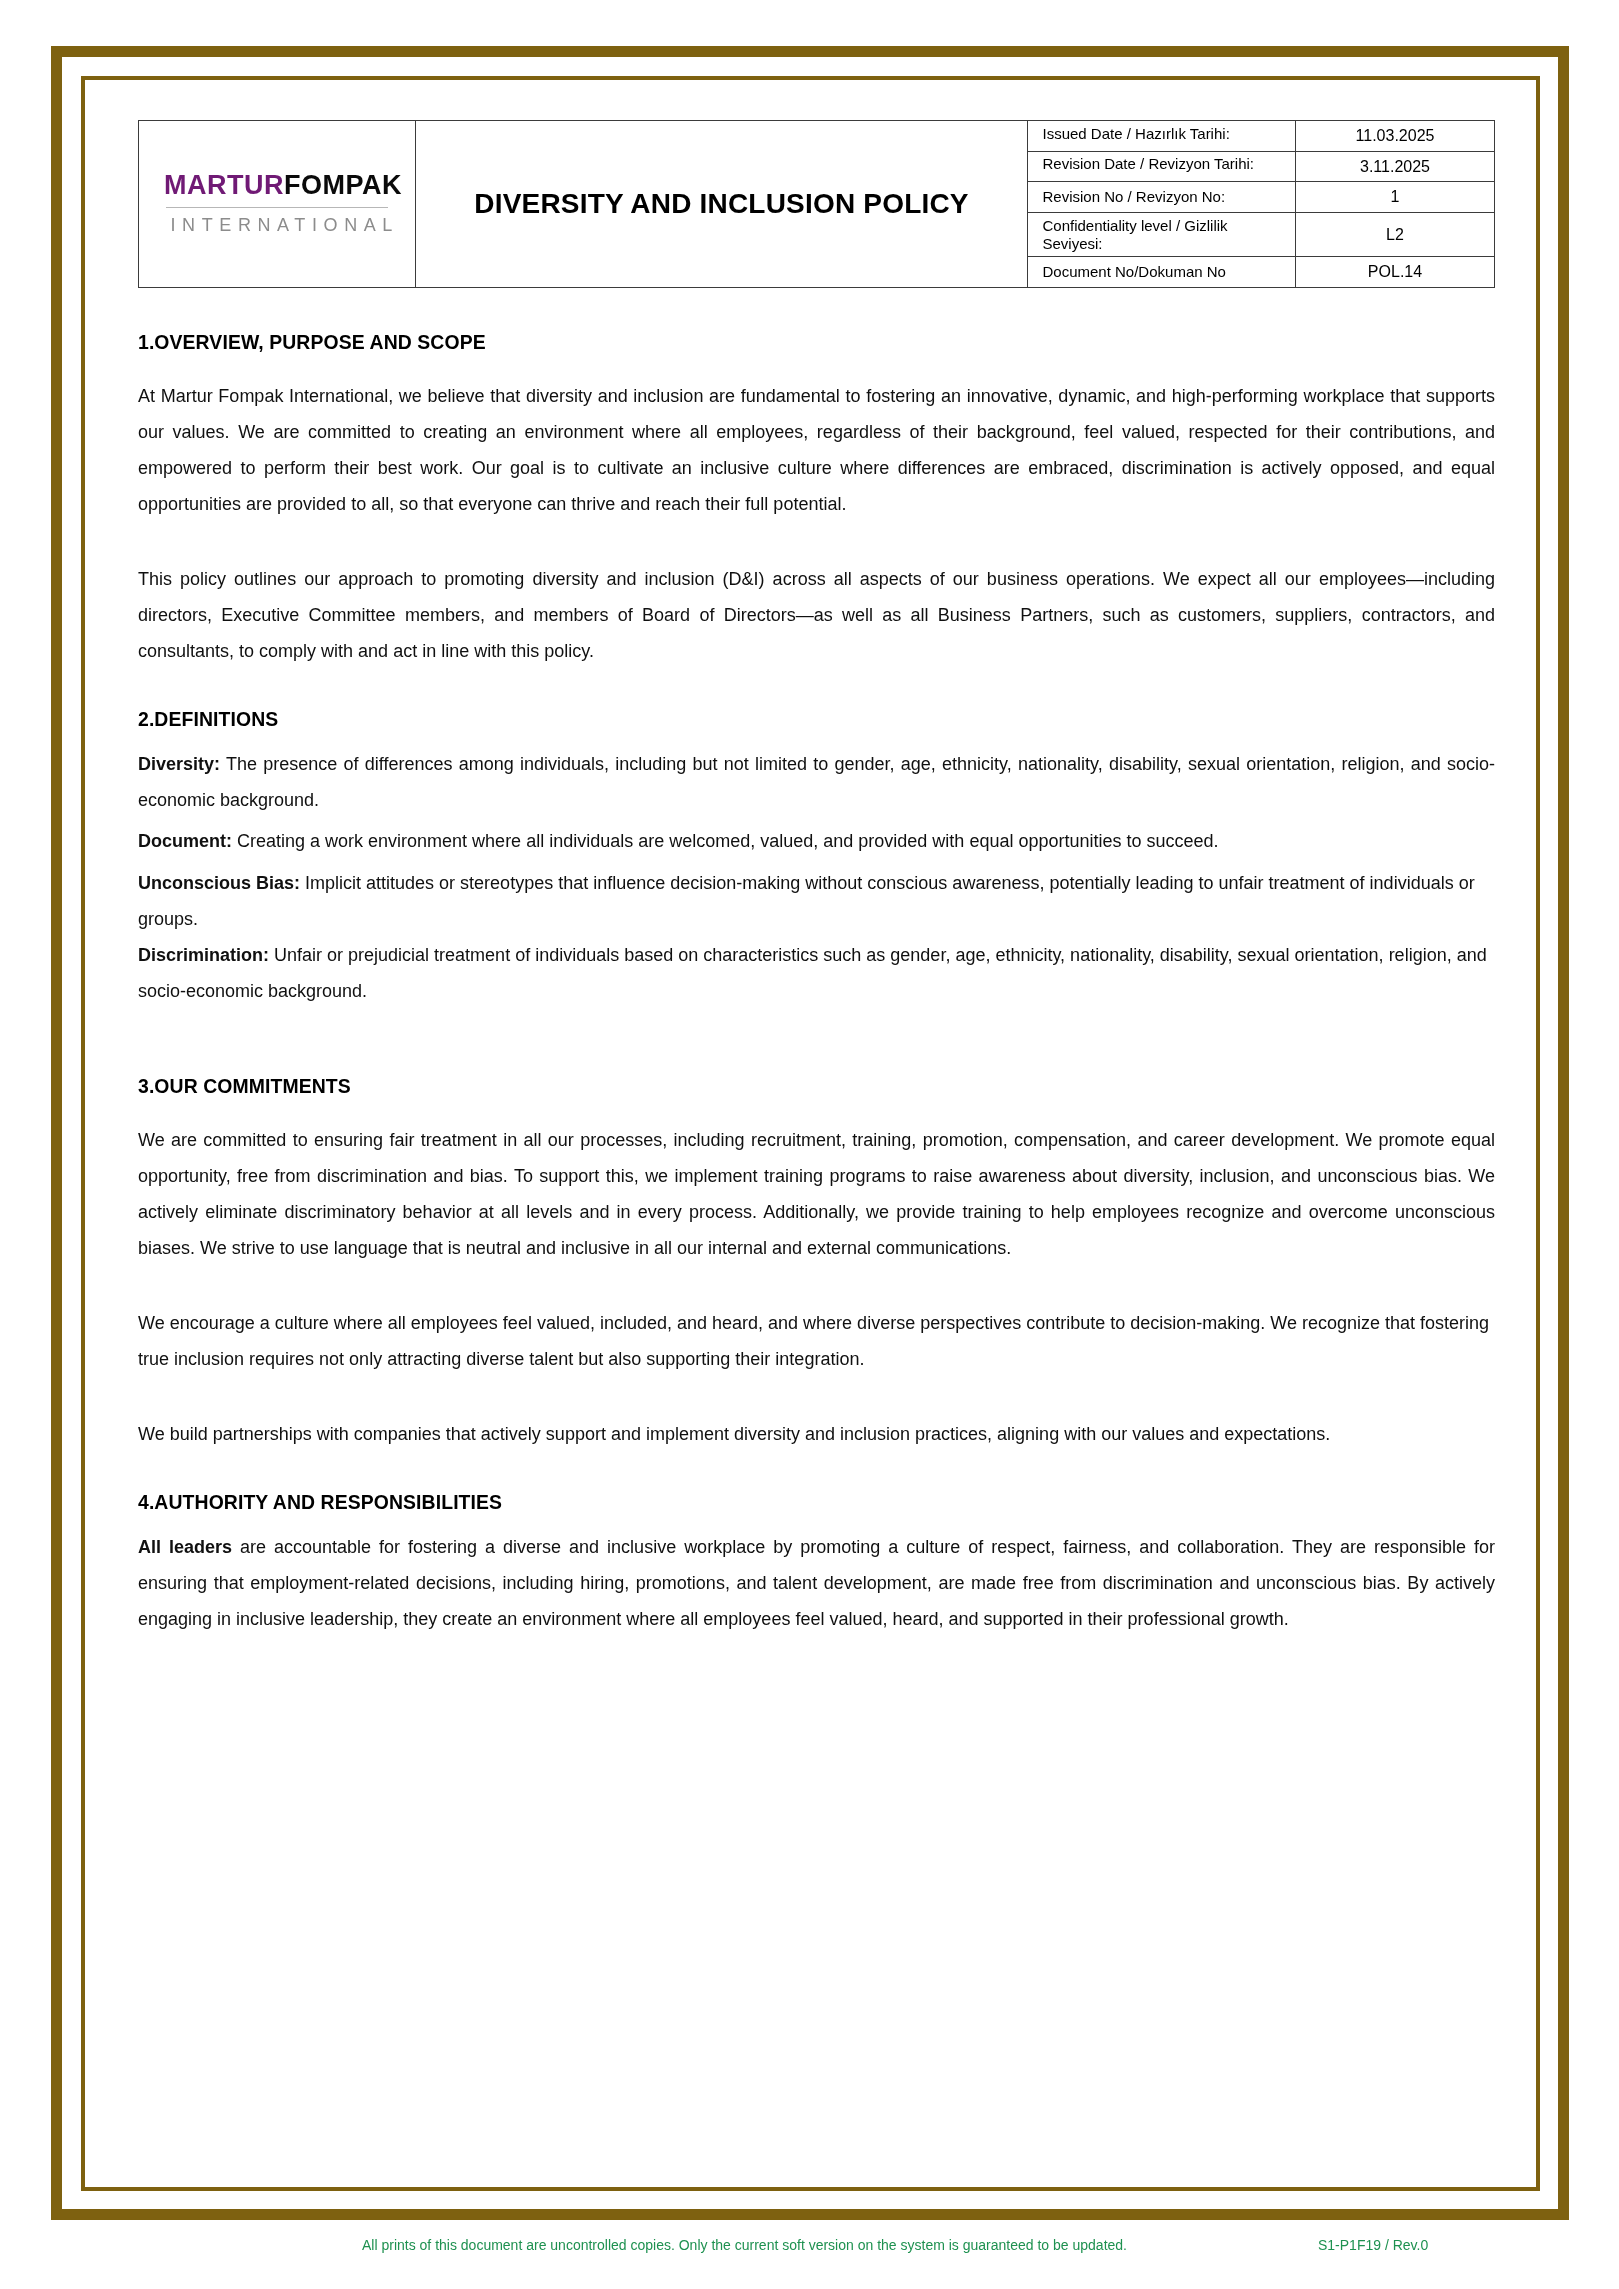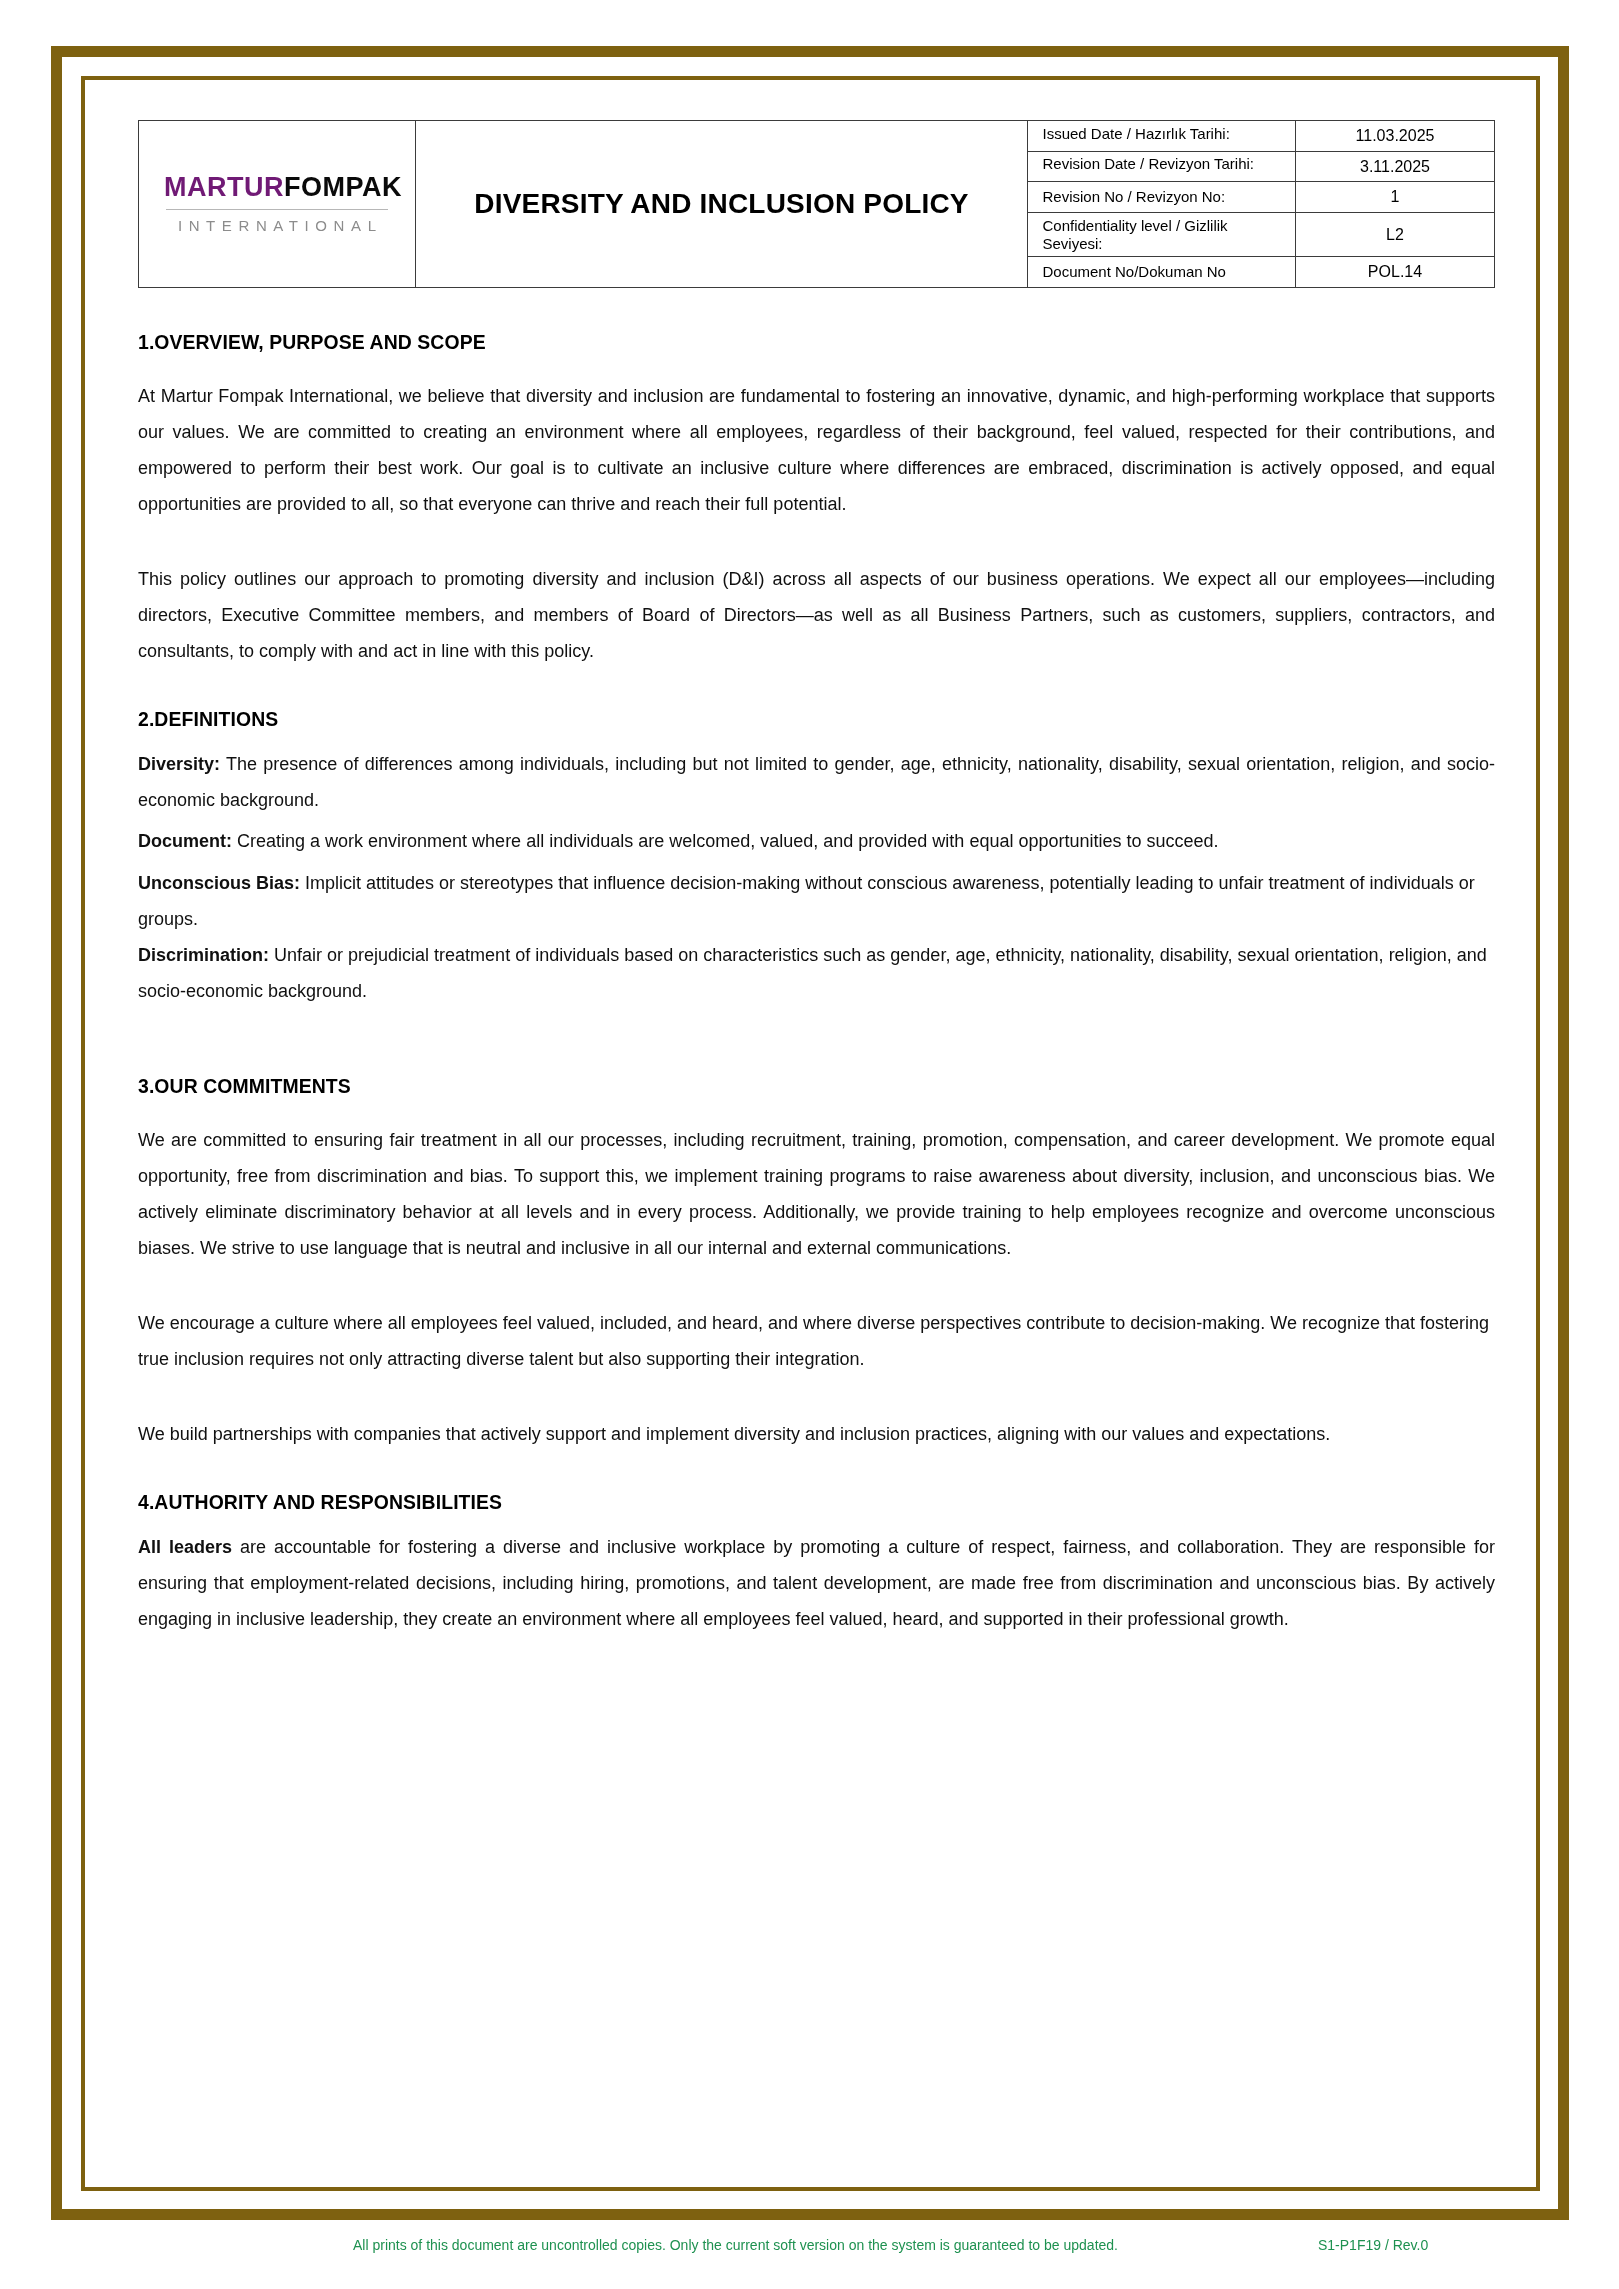--- a/index.html
+++ b/index.html
@@ -68,21 +68,21 @@
     line-height: 1;
   }
   .logo-martur { color: #701a75; }
   .logo-fompak { color: #0a0a0a; }
   .logo-rule {
     height: 0.9px;
     background: #b7b7b7;
     margin: 8.3px 1.8px 6.5px 1.8px;
   }
   .logo-sub {
-    font-size: 15px;
+    font-size: 18px;
     color: #8c8c8c;
     letter-spacing: 6.6px;
     padding-left: 6.5px;
     white-space: nowrap;
   }
 
   .hdr-title-cell {
     flex: 1;
     display: flex;
     align-items: center;
@@ -161,21 +161,21 @@
     left: 0;
     top: 2237px;
     width: 1620px;
     display: flex;
     align-items: baseline;
     color: #1e9150;
     font-size: 14px;
   }
   .footer-note {
     position: absolute;
-    left: 353px;
+    left: 362px;
     white-space: nowrap;
   }
   .footer-ref {
     position: absolute;
     left: 1318px;
     white-space: nowrap;
   }
 </style>
 </head>
 <body>

